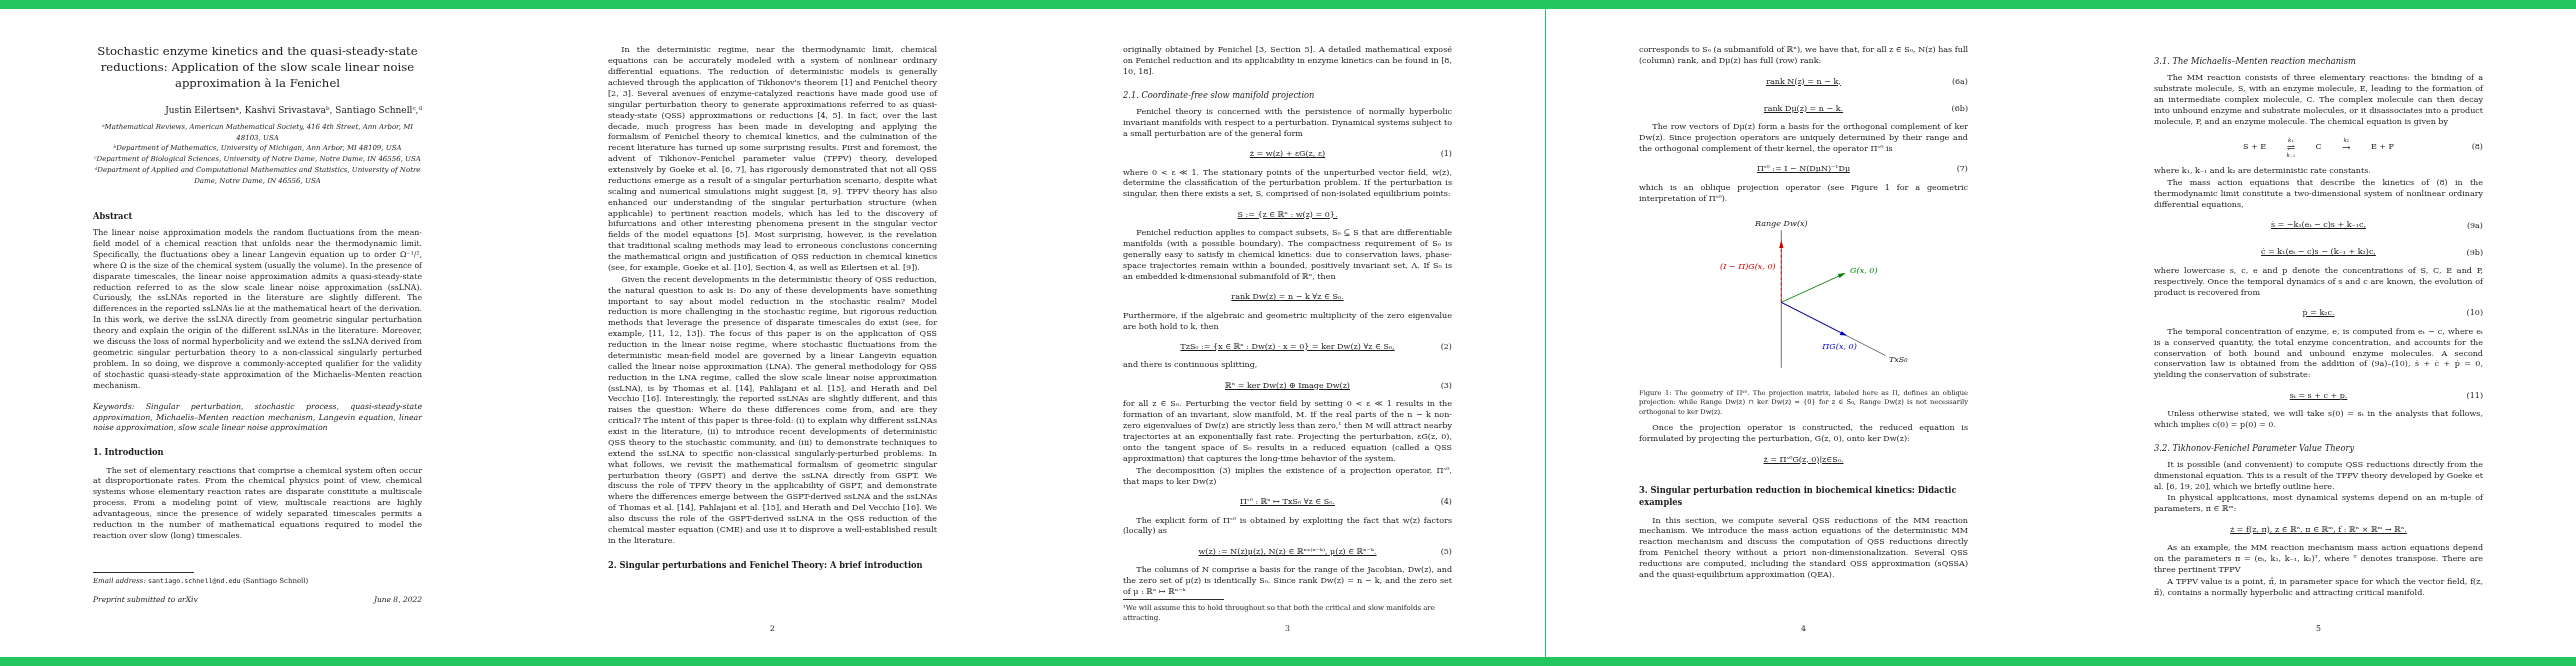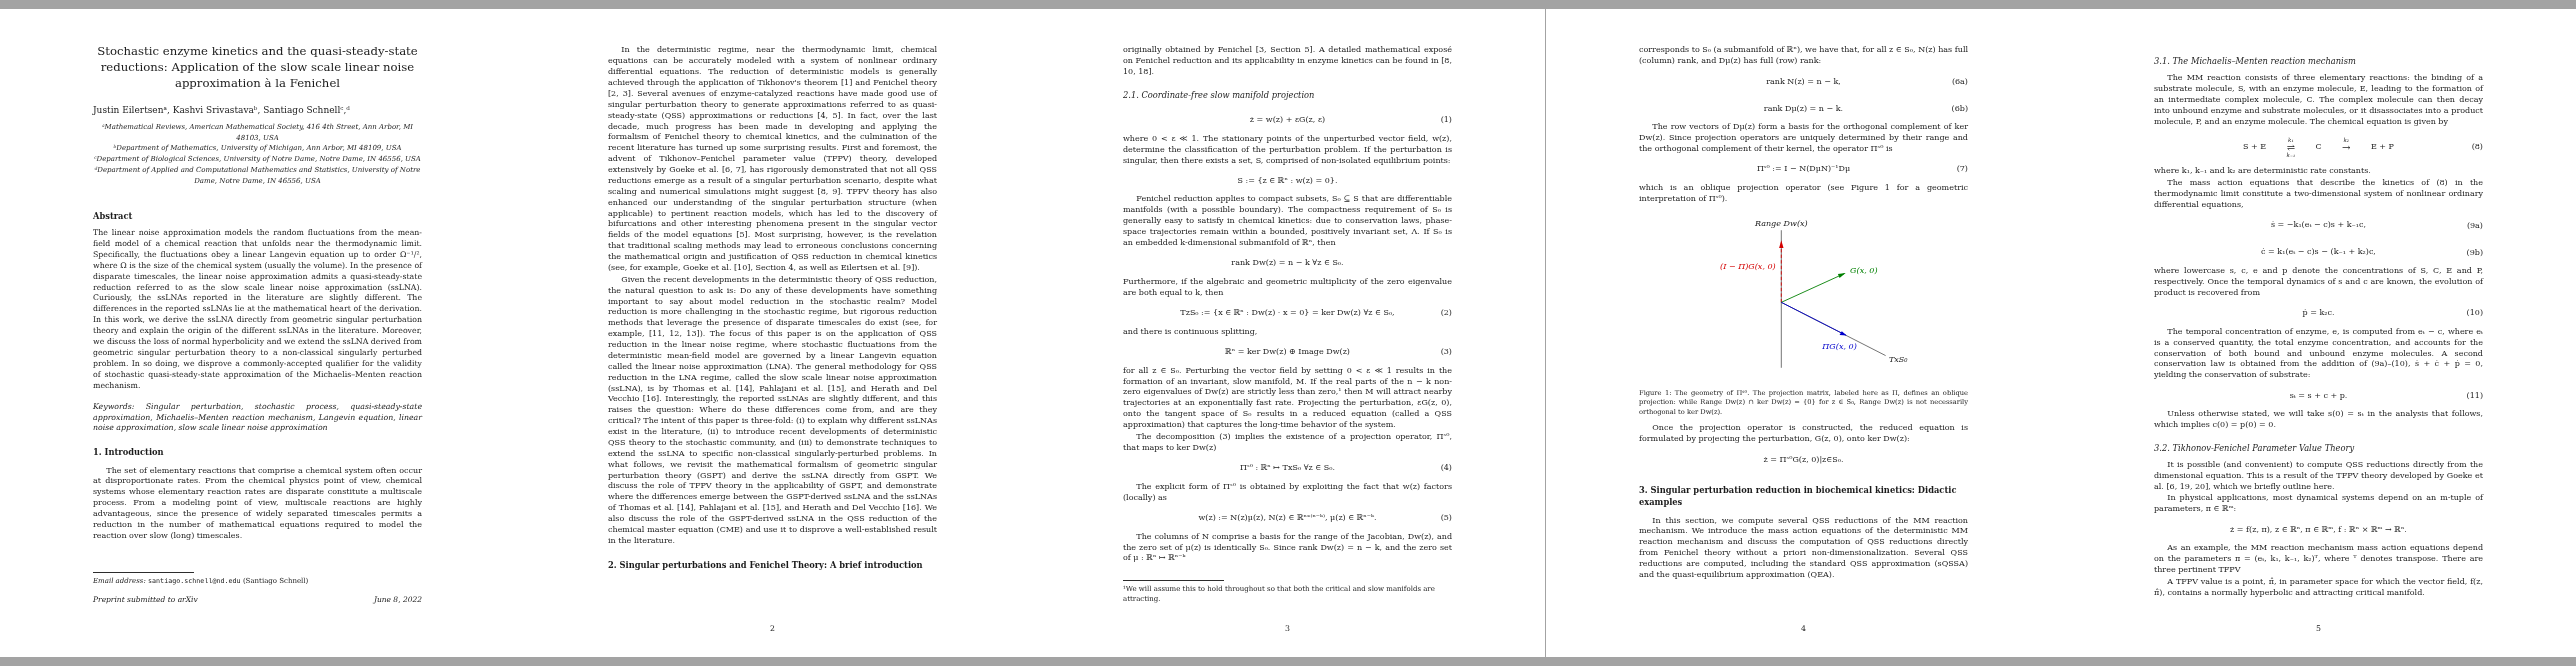--- a/index.html
+++ b/index.html
@@ -1,18 +1,18 @@
 <!DOCTYPE html>
 <html style="font-size:9px"><head>
 <meta charset="utf-8">
 <style>
   * { margin:0; padding:0; box-sizing:border-box; }
   html,body { background:#ffffff; }
   body { font-family:"DejaVu Serif","Liberation Serif","DejaVu Sans",serif; color:#1b1b1b; }
-  .canvas { position:relative; width:2576px; height:667px; background:#a3a3a3; overflow:hidden; }
+  .canvas { position:relative; width:2576px; height:667px; background:#22c55e; overflow:hidden; }
 
   .arxiv-stamp {
     position:absolute; left:9px; top:48px;
     writing-mode:vertical-rl; transform:rotate(180deg);
     font-family:"DejaVu Sans","Liberation Sans",sans-serif;
     font-size:10.6px; letter-spacing:0.6px; color:#3c3c3c; white-space:nowrap;
   }
 
   .page {
     position:absolute; top:9.4px; width:515px; height:648px;
@@ -20,34 +20,34 @@
     display:flex; flex-direction:column; overflow:hidden;
   }
   .p1 { left:0; padding-top:30px; }
   .p2 { left:515px; }
   .p3 { left:1030px; }
   .p4 { left:1546px; }
   .p5 { left:2061px; }
 
   
   .title { font-weight:normal; font-size:11.7px; line-height:1.4; text-align:center; margin:3.3px 2.2px 0 2.2px; }
-  .authors { text-align:left; font-size:9px; margin-top:13.3px; }
+  .authors { text-align:right; font-size:9px; margin-top:13.3px; }
   .affils { margin-top:6.7px; }
   .affil { text-align:center; font-style:italic; font-size:7px; line-height:1.55; }
   .abstract-head { font-weight:bold; font-size:8.3px; margin:24.5px 0 6.7px 0; }
   .abstract-text { font-size:7.8px; line-height:1.4; text-align:justify; }
   .keywords { font-size:7.8px; line-height:1.4; font-style:italic; text-align:justify; margin-top:10px; }
 
   
   .section-heading { font-size:8.3px; font-weight:bold; margin:12.2px 0 7.8px 0; line-height:1.35; }
   .subsection-heading { font-size:8.3px; font-style:italic; font-weight:normal; margin:11px 0 6.7px 0; }
   .par { font-size:8px; line-height:1.36; text-align:justify; text-indent:13.3px; margin-bottom:1.1px; }
   .noindent { text-indent:0; }
 
-  .eq { position:relative; text-align:center; font-size:8px; margin:8.3px 0; line-height:1.3; }
+  .eq { position:relative; text-align:center; font-size:8px; margin:8.3px 0; line-height:1.3;text-decoration:underline; }
   .eq-num { position:absolute; right:0; top:50%; transform:translateY(-50%); }
 
   .chem { display:inline-flex; align-items:center; gap:16px; }
   .chem-stack { display:inline-flex; flex-direction:column; align-items:center; margin:0 4.4px; line-height:1; }
   .chem-rate { font-size:5.6px; font-style:italic; line-height:1.1; min-height:6.1px; }
   .chem-arrow { font-size:10px; line-height:0.9; }
 
   
   .figure-wrap { margin:12.2px 0 5.6px 0; text-align:center; }
   .fig-svg text { font-family:"DejaVu Serif","Liberation Serif",serif; font-style:italic; font-size:14.5px; }
@@ -102,33 +102,34 @@
   <div class="page p2">
     <p class="par">In the deterministic regime, near the thermodynamic limit, chemical equations can be accurately modeled with a system of nonlinear ordinary differential equations. The reduction of deterministic models is generally achieved through the application of Tikhonov's theorem [1] and Fenichel theory [2, 3]. Several avenues of enzyme-catalyzed reactions have made good use of singular perturbation theory to generate approximations referred to as quasi-steady-state (QSS) approximations or reductions [4, 5]. In fact, over the last decade, much progress has been made in developing and applying the formalism of Fenichel theory to chemical kinetics, and the culmination of the recent literature has turned up some surprising results. First and foremost, the advent of Tikhonov–Fenichel parameter value (TFPV) theory, developed extensively by Goeke et al. [6, 7], has rigorously demonstrated that not all QSS reductions emerge as a result of a singular perturbation scenario, despite what scaling and numerical simulations might suggest [8, 9]. TFPV theory has also enhanced our understanding of the singular perturbation structure (when applicable) to pertinent reaction models, which has led to the discovery of bifurcations and other interesting phenomena present in the singular vector fields of the model equations [5]. Most surprising, however, is the revelation that traditional scaling methods may lead to erroneous conclusions concerning the mathematical origin and justification of QSS reduction in chemical kinetics (see, for example, Goeke et al. [10], Section 4, as well as Eilertsen et al. [9]).</p>
     <p class="par">Given the recent developments in the deterministic theory of QSS reduction, the natural question to ask is: Do any of these developments have something important to say about model reduction in the stochastic realm? Model reduction is more challenging in the stochastic regime, but rigorous reduction methods that leverage the presence of disparate timescales do exist (see, for example, [11, 12, 13]). The focus of this paper is on the application of QSS reduction in the linear noise regime, where stochastic fluctuations from the deterministic mean-field model are governed by a linear Langevin equation called the linear noise approximation (LNA). The general methodology for QSS reduction in the LNA regime, called the slow scale linear noise approximation (ssLNA), is by Thomas et al. [14], Pahlajani et al. [15], and Herath and Del Vecchio [16]. Interestingly, the reported ssLNAs are slightly different, and this raises the question: Where do these differences come from, and are they critical? The intent of this paper is three-fold: (i) to explain why different ssLNAs exist in the literature, (ii) to introduce recent developments of deterministic QSS theory to the stochastic community, and (iii) to demonstrate techniques to extend the ssLNA to specific non-classical singularly-perturbed problems. In what follows, we revisit the mathematical formalism of geometric singular perturbation theory (GSPT) and derive the ssLNA directly from GSPT. We discuss the role of TFPV theory in the applicability of GSPT, and demonstrate where the differences emerge between the GSPT-derived ssLNA and the ssLNAs of Thomas et al. [14], Pahlajani et al. [15], and Herath and Del Vecchio [16]. We also discuss the role of the GSPT-derived ssLNA in the QSS reduction of the chemical master equation (CME) and use it to disprove a well-established result in the literature.</p>
     <h2 class="section-heading">2. Singular perturbations and Fenichel Theory: A brief introduction</h2>
     <div class="pagenum">2</div>
   </div>
 
   <div class="page p3">
     <p class="par noindent">originally obtained by Fenichel [3, Section 5]. A detailed mathematical exposé on Fenichel reduction and its applicability in enzyme kinetics can be found in [8, 10, 18].</p>
     <h3 class="subsection-heading">2.1. Coordinate-free slow manifold projection</h3>
+    <p class="par">Fenichel theory is concerned with the persistence of normally hyperbolic invariant manifolds with respect to a perturbation. Dynamical systems subject to a small perturbation are of the general form</p>
     <div class="eq">
       <span class="eq-body">ż = w(z) + εG(z, ε)</span>
       <span class="eq-num">(1)</span>
     </div>
     <p class="par noindent">where 0 &lt; ε ≪ 1. The stationary points of the unperturbed vector field, w(z), determine the classification of the perturbation problem. If the perturbation is singular, then there exists a set, S, comprised of non-isolated equilibrium points:</p>
     <div class="eq">
       <span class="eq-body">S := {z ∈ ℝⁿ : w(z) = 0}.</span>
     </div>
     <p class="par">Fenichel reduction applies to compact subsets, S₀ ⊆ S that are differentiable manifolds (with a possible boundary). The compactness requirement of S₀ is generally easy to satisfy in chemical kinetics: due to conservation laws, phase-space trajectories remain within a bounded, positively invariant set, Λ. If S₀ is an embedded k-dimensional submanifold of ℝⁿ, then</p>
     <div class="eq">
       <span class="eq-body">rank Dw(z) = n − k   ∀z ∈ S₀.</span>
     </div>
-    <p class="par noindent">Furthermore, if the algebraic and geometric multiplicity of the zero eigenvalue are both equal to k, then</p>
+    <p class="par noindent">Furthermore, if the algebraic and geometric multiplicity of the zero eigenvalue are both hold to k, then</p>
     <div class="eq">
       <span class="eq-body">TzS₀ := {x ∈ ℝⁿ : Dw(z) · x = 0} = ker Dw(z)   ∀z ∈ S₀,</span>
       <span class="eq-num">(2)</span>
     </div>
     <p class="par noindent">and there is continuous splitting,</p>
     <div class="eq">
       <span class="eq-body">ℝⁿ = ker Dw(z) ⊕ Image Dw(z)</span>
       <span class="eq-num">(3)</span>
     </div>
     <p class="par noindent">for all z ∈ S₀. Perturbing the vector field by setting 0 &lt; ε ≪ 1 results in the formation of an invariant, slow manifold, M. If the real parts of the n − k non-zero eigenvalues of Dw(z) are strictly less than zero,¹ then M will attract nearby trajectories at an exponentially fast rate. Projecting the perturbation, εG(z, 0), onto the tangent space of S₀ results in a reduced equation (called a QSS approximation) that captures the long-time behavior of the system.</p>

